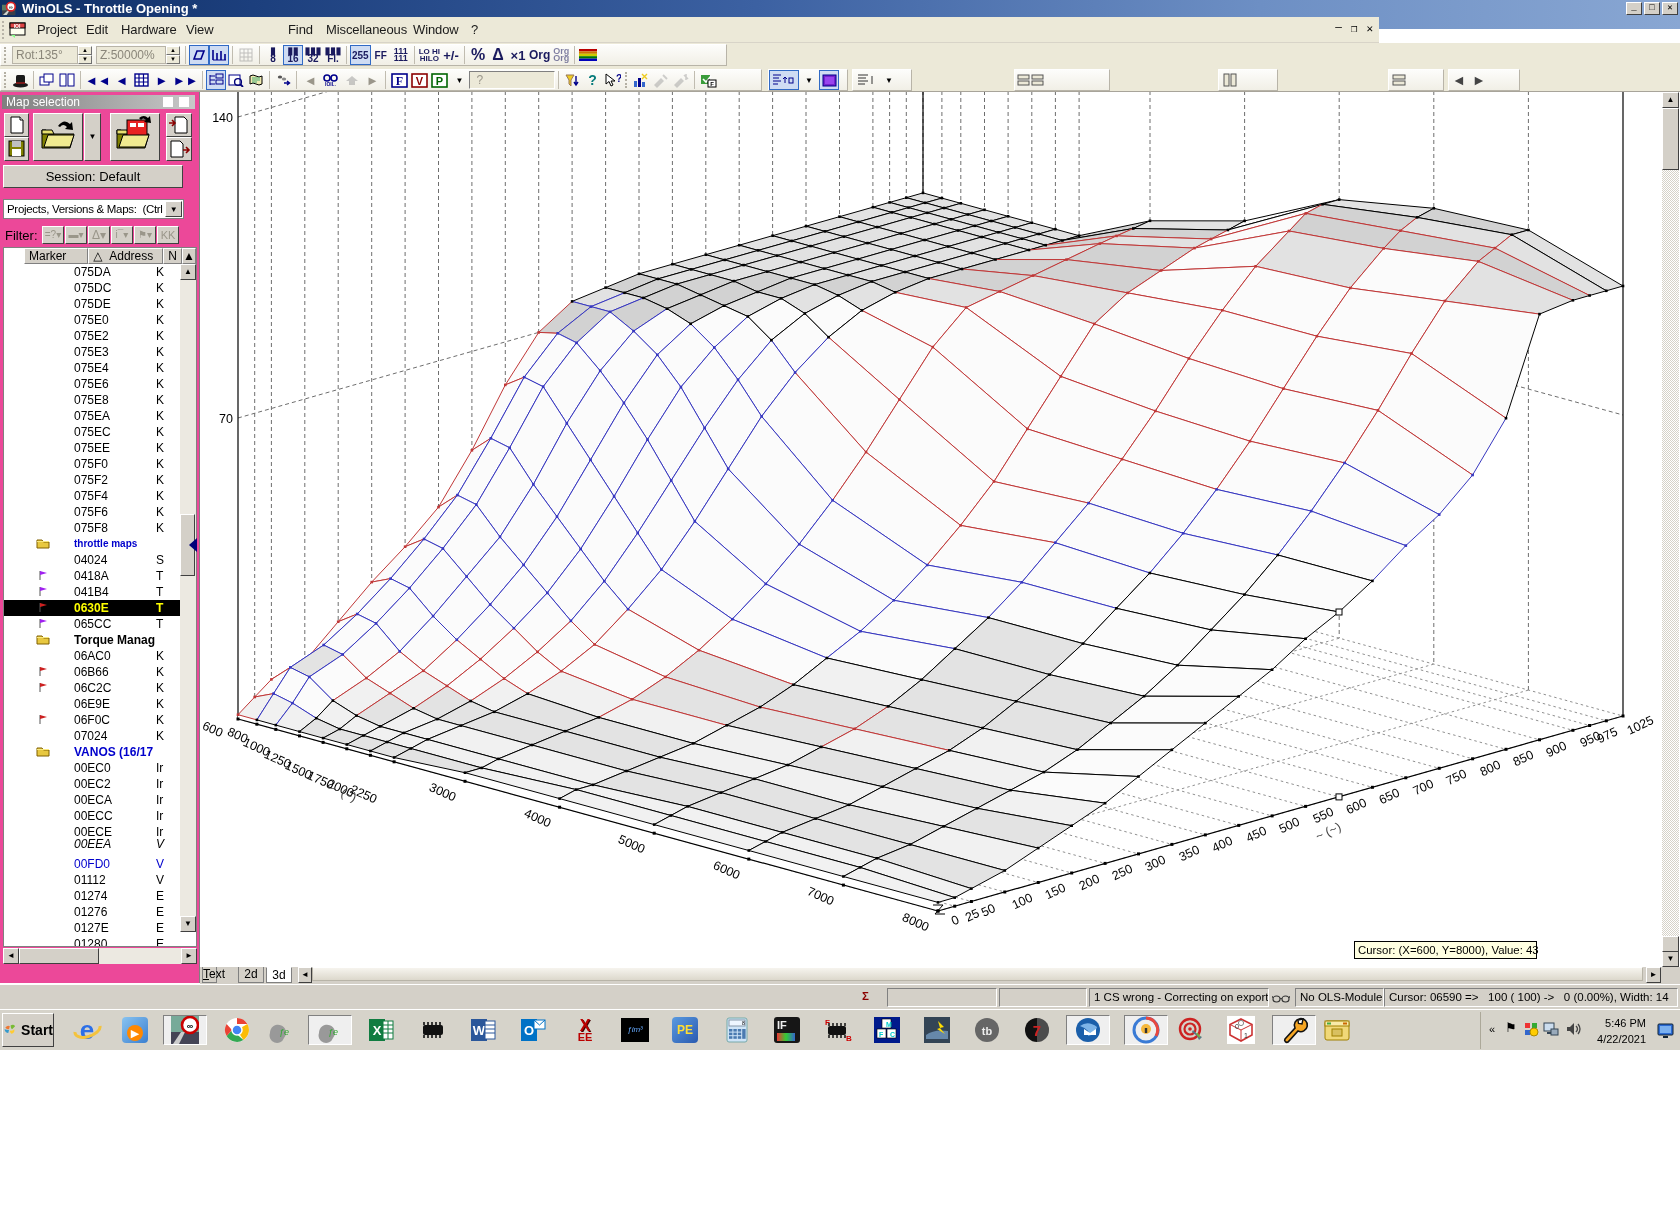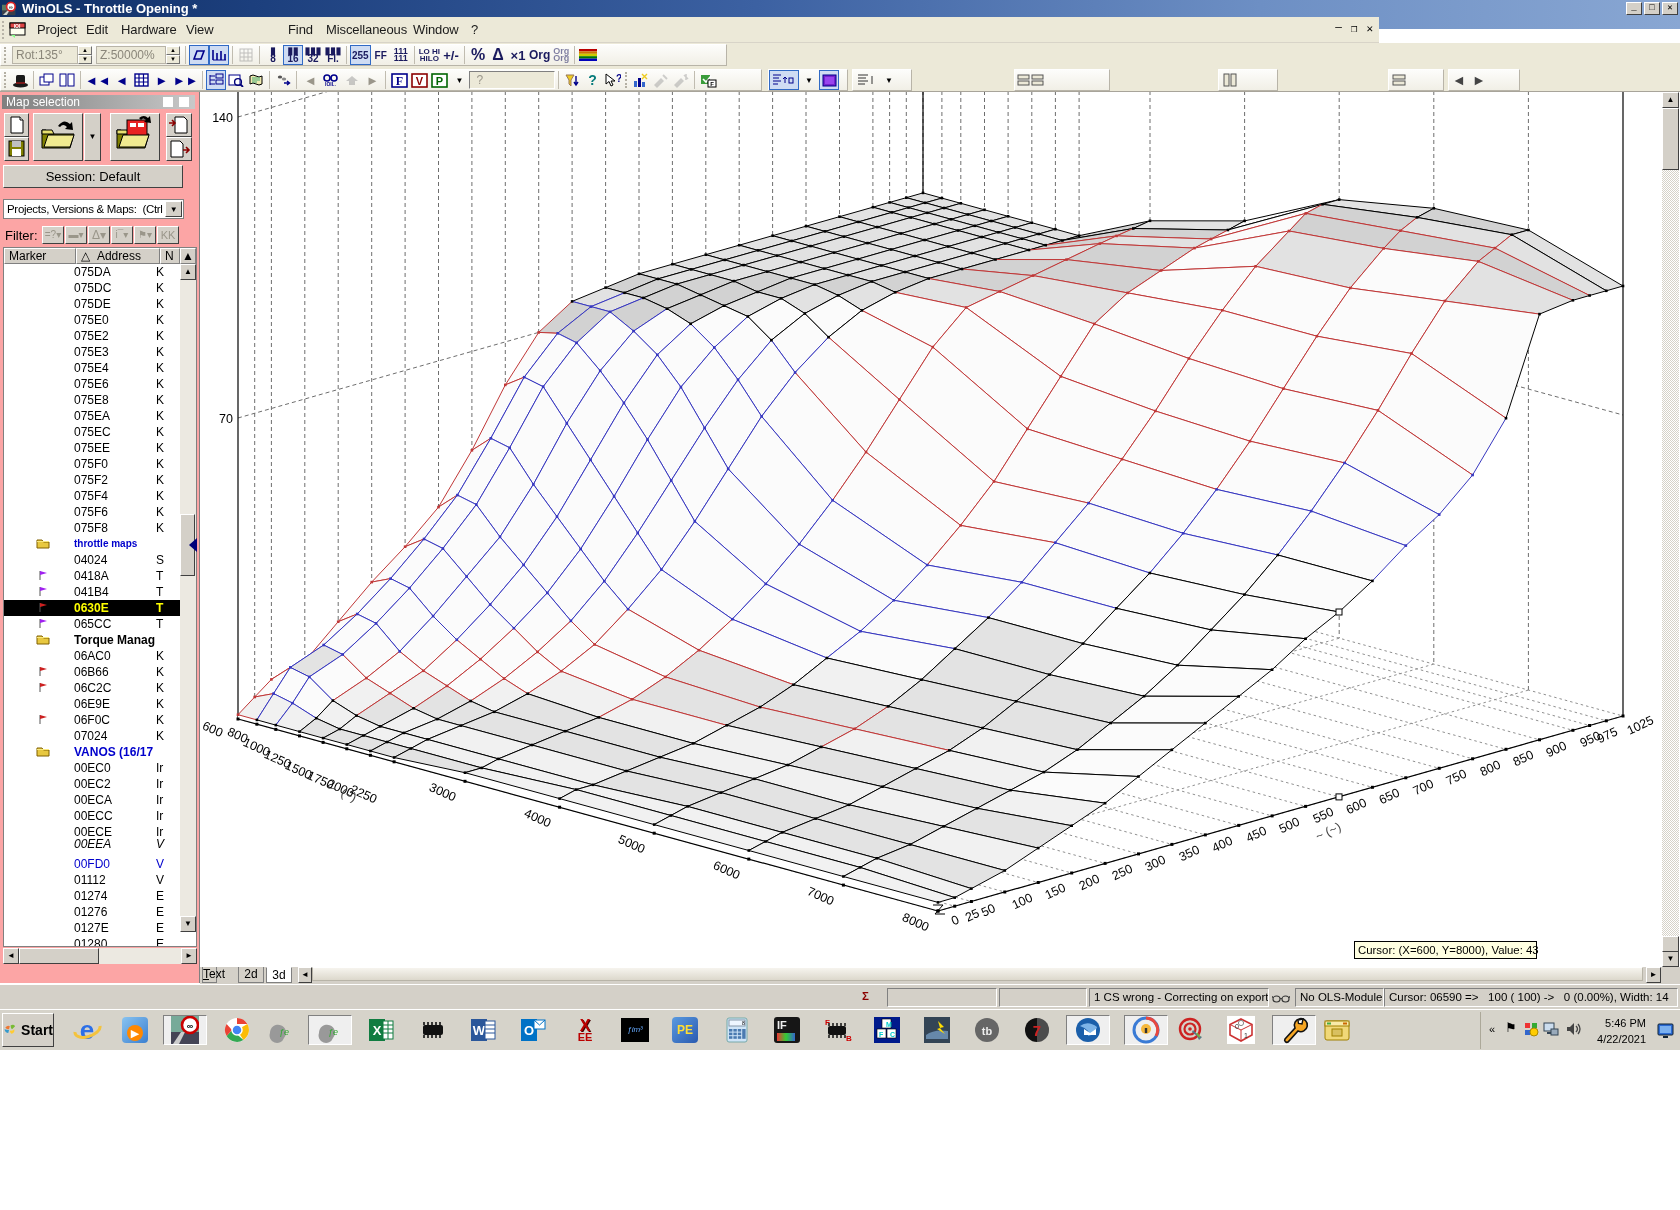--- a/index.html
+++ b/index.html
@@ -30,31 +30,31 @@
 .tgrip { width:3px; height:16px; border-left:2px dotted #b4b0a4; margin:0 3px; }
 .tsep { width:1px; height:18px; background:#c0bcb0; margin:0 3px; }
 .tbtn { height:20px; min-width:20px; display:flex; align-items:center; justify-content:center; font-size:10px; color:#1a1a5e; font-weight:bold; padding:0 1px; }
 .tbtn.sel { background:#cfdcf3; border:1px solid #316ac5; }
 .spinfield { display:flex; align-items:center; margin:0 2px; }
 .spinfield .fld { height:18px; background:#ece9d8; border:1px solid #b8b4a8; color:#8a867a; font-size:12px; padding:0 3px; display:flex; align-items:center; }
 .spin { width:14px; height:18px; display:flex; flex-direction:column; }
 .spin div { flex:1; background:#ece9d8; border:1px solid; border-color:#fff #707070 #707070 #fff; font-size:6px; line-height:7px; text-align:center; color:#000; }
 
 
-#panel { position:absolute; left:0; top:92px; width:200px; height:891px; background:#fca5a5; border-right:1px solid #808080; }
+#panel { position:absolute; left:0; top:92px; width:200px; height:891px; background:#ec4899; border-right:1px solid #808080; }
 #ptitle { position:absolute; left:2px; top:3px; width:193px; height:14px; background:linear-gradient(to right,#7f7f7f,#c8c8c8); color:#fff; font-size:12px; padding-left:4px; line-height:14px; }
 #ptitle .sq { position:absolute; top:2px; width:10px; height:10px; background:#fff; }
 .pbtn { position:absolute; background:#d4d0c8; border:1px solid; border-color:#fff #404040 #404040 #fff; }
 #sessbtn { position:absolute; left:3px; top:73px; width:180px; height:23px; background:#d4d0c8; border:1px solid; border-color:#fff #404040 #404040 #fff; text-align:center; font-size:13px; line-height:21px; color:#000; }
 #combo { position:absolute; left:3px; top:107px; width:181px; height:20px; background:#fff; border:1px solid #808080; font-size:11.5px; letter-spacing:-0.3px; color:#000; line-height:18px; padding-left:3px; white-space:nowrap; overflow:hidden; }
 #combo .drop { position:absolute; right:1px; top:1px; width:17px; height:16px; background:#d4d0c8; border:1px solid; border-color:#fff #404040 #404040 #fff; text-align:center; font-size:8px; line-height:15px; }
 #filterrow { position:absolute; left:0; top:134px; width:200px; height:20px; font-size:13px; color:#000; }
 .fbtn { position:absolute; top:0px; width:22px; height:18px; background:#d4d0c8; border:1px solid; border-color:#fff #404040 #404040 #fff; color:#9a968a; font-size:10px; text-align:center; line-height:16px; }
 #grid { position:absolute; left:3px; top:155px; width:194px; height:700px; overflow:hidden; background:#fff; border:1px solid #808080; }
-#ghead { position:absolute; left:0; top:0; width:192px; height:16px; display:flex; font-size:12px; color:#000; }
+#ghead { position:absolute; left:0; top:0; width:192px; height:16px; display:flex; font-size:12px; color:#000;padding-left:20px; }
 #ghead div { background:#d4d0c8; border:1px solid; border-color:#fff #808080 #808080 #fff; padding-left:4px; line-height:14px; }
 .grow { position:absolute; left:0; width:176px; height:16px; font-size:12px; line-height:16px; white-space:nowrap; }
 .grow .addr { position:absolute; left:70px; }
 .grow .typ { position:absolute; left:152px; }
 .grow .flag { position:absolute; left:34px; top:2px; width:11px; height:11px; }
 .grow .fold { position:absolute; left:32px; top:1px; width:14px; height:12px; }
 .grow.cat { font-weight:bold; }
 .vsb { position:absolute; right:0; top:16px; width:16px; height:668px; background:#ece9e1; }
 .hsb { position:absolute; left:0; bottom:0; width:192px; height:16px; background:#ece9e1; }
 .sbbtn { position:absolute; width:16px; height:16px; background:#d4d0c8; border:1px solid; border-color:#fff #404040 #404040 #fff; font-size:8px; text-align:center; line-height:14px; color:#000; }

